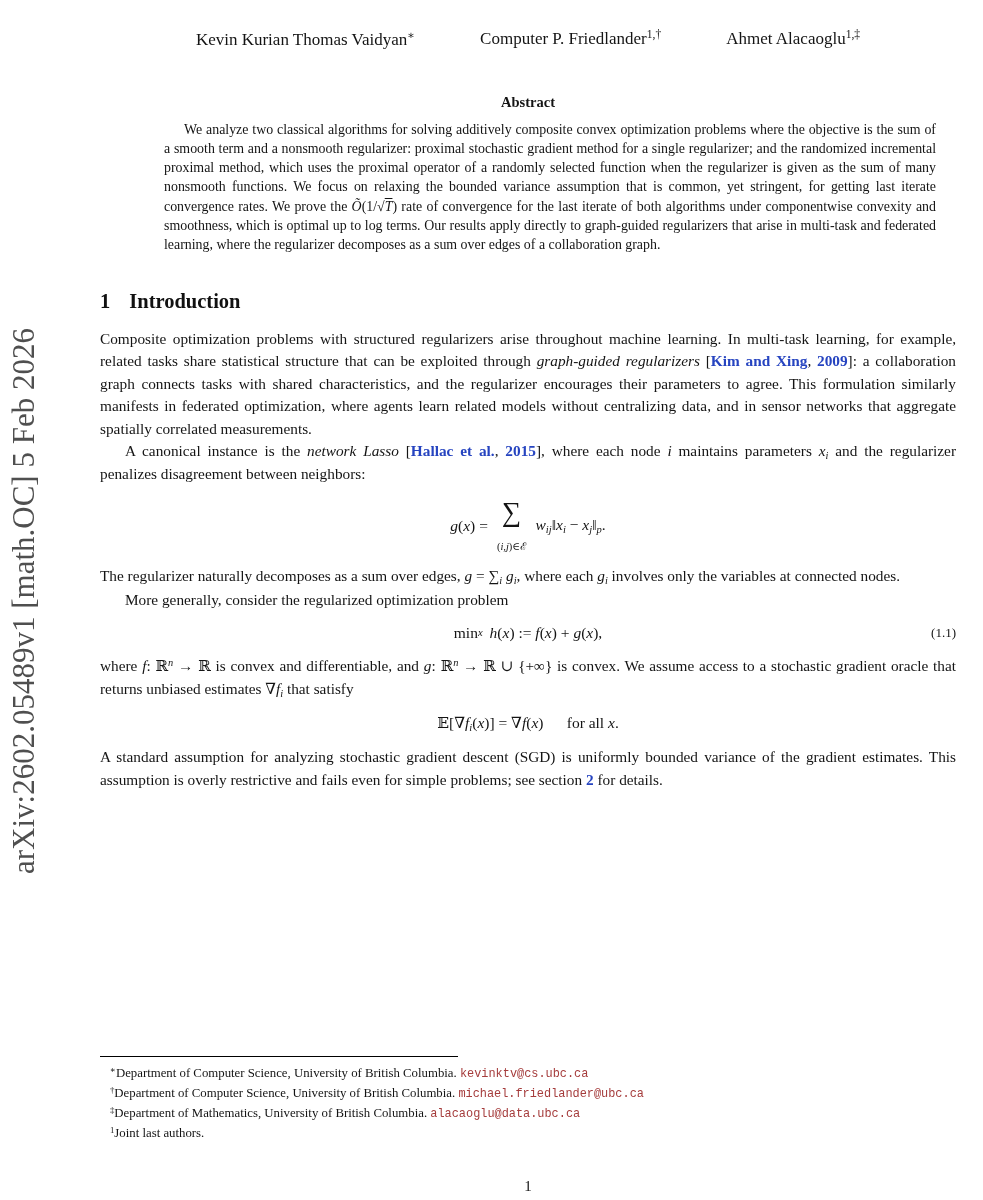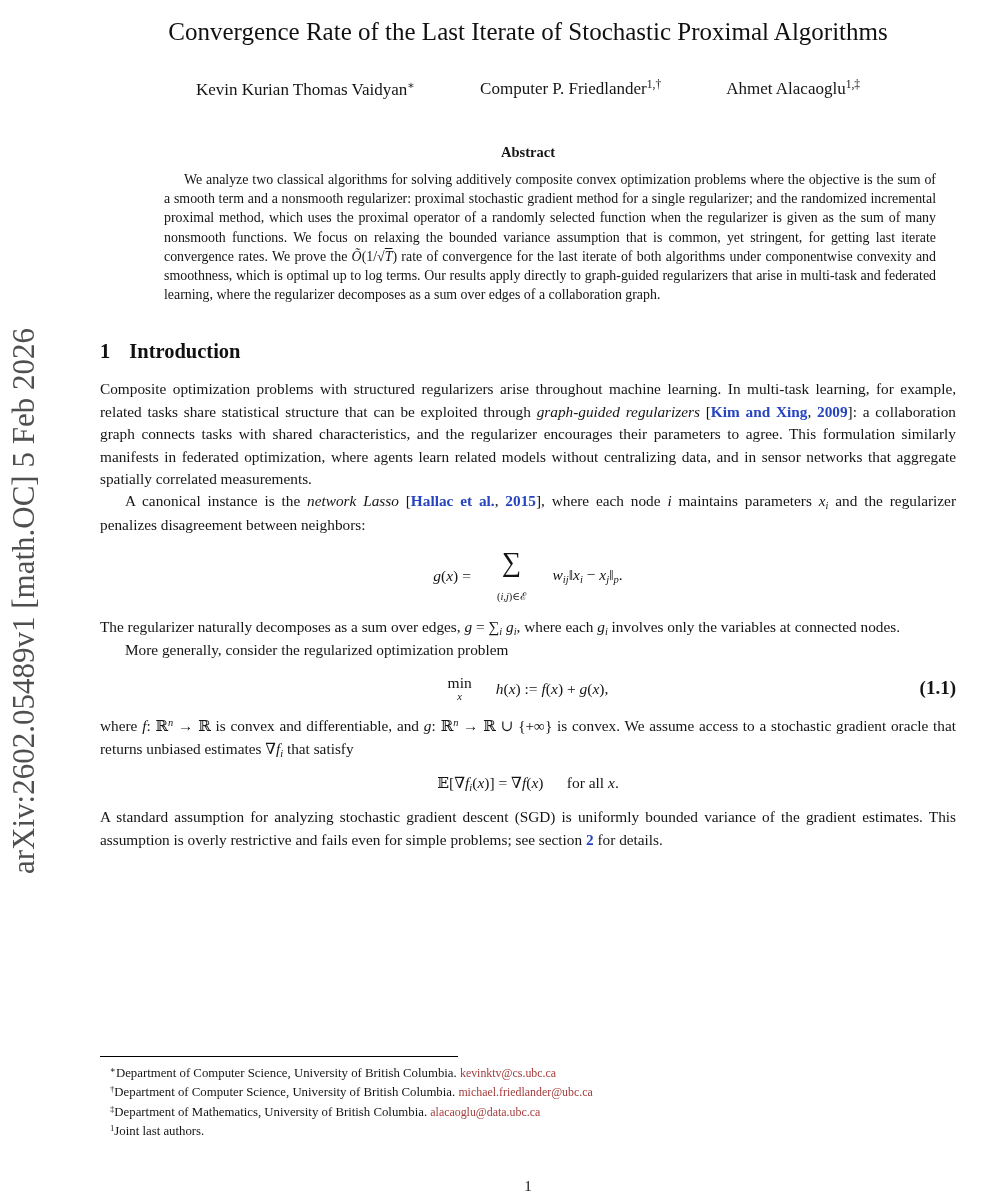--- a/index.html
+++ b/index.html
@@ -35,56 +35,55 @@
     margin:36px 0 15px;color:#111;
   }
   .body-par{
     font-size:15.3px;line-height:1.465;text-align:justify;margin:0;
   }
   .body-par.indent{text-indent:25px;}
   .equation{
     text-align:center;margin:13px 0;font-size:15.5px;
   }
   .equation.tagged{position:relative;}
-  .eq-inline{display:inline-flex;align-items:center;gap:24px;}
+  .eq-inline{display:inline-flex;align-items:center;gap:7px;}
   .sum-stack{display:inline-flex;flex-direction:column;align-items:center;line-height:1;margin:0 2px;}
   .sum-glyph{font-size:27px;line-height:1;}
   .sum-sub{font-size:10.5px;margin-top:16px;}
-  .min-stack{display:inline-flex;flex-direction:column;align-items:center;line-height:1;}
+  .min-stack{display:inline-flex;flex-direction:row;align-items:center;line-height:1;}
   .min-word{font-size:15.5px;}
   .min-sub{font-size:10.5px;margin-top:1px;}
-  .eq-tag{position:absolute;right:0;top:50%;transform:translateY(-50%);font-size:19px;font-weight:bold;}
+  .eq-tag{position:absolute;right:0;top:50%;transform:translateY(-50%);font-size:13px;}
   .footnotes{position:absolute;left:100px;top:1056px;width:856px;}
   .fn-rule{width:358px;border-top:1px solid #000;margin-bottom:7px;}
   .fn{margin:0;padding-left:10px;font-size:12.8px;line-height:1.48;}
   .page-number{position:absolute;left:100px;top:1178px;width:856px;text-align:center;font-size:15px;}
   .arxiv-stamp{
     position:absolute;left:8px;top:874px;white-space:nowrap;
     transform:rotate(-90deg);transform-origin:0 0;
     font-size:31px;line-height:1;color:var(--stamp);
     font-family:"Liberation Serif","DejaVu Serif",serif;
   }
   
   .it{font-style:italic;}
   .ol{text-decoration:overline;}
   .link{color:var(--link);font-weight:bold;}
-  .mono{font-family:Liberation Serif, serif;color:var(--url);font-size:0.93em;}
+  .mono{font-family:Liberation Mono, monospace;color:var(--url);font-size:0.93em;}
   .sub{font-size:0.68em;vertical-align:-0.3em;}
   .sup{font-size:0.68em;vertical-align:0.5em;}
 </style>
 </head>
 <body>
 
 <div>
 
   <div class="arxiv-stamp">arXiv:2602.05489v1  [math.OC]  5 Feb 2026</div>
 
   <div class="content">
 
-    <h1 class="title">Convergence Rate of the Last Iterate of Stochastic Proximal Algorithms</h1>
 
     <div class="authors">
       <span class="author"><span>Kevin Kurian Thomas Vaidyan</span><span class="sup">∗</span></span>
       <span class="author"><span>Computer P. Friedlander</span><span class="sup">1,†</span></span>
       <span class="author"><span>Ahmet Alacaoglu</span><span class="sup">1,‡</span></span>
     </div>
 
     <div>
       <div class="abstract-heading">Abstract</div>
       <p class="abstract-body"><span>We analyze two classical algorithms for solving additively composite convex optimization problems where the objective is the sum of a smooth term and a nonsmooth regularizer: proximal stochastic gradient method for a single regularizer; and the randomized incremental proximal method, which uses the proximal operator of a randomly selected function when the regularizer is given as the sum of many nonsmooth functions. We focus on relaxing the bounded variance assumption that is common, yet stringent, for getting last iterate convergence rates. We prove the </span><span class="it">Õ</span><span>(1/</span><span>√</span><span class="it ol">T</span><span>) rate of convergence for the last iterate of both algorithms under componentwise convexity and smoothness, which is optimal up to log terms. Our results apply directly to graph-guided regularizers that arise in multi-task and federated learning, where the regularizer decomposes as a sum over edges of a collaboration graph.</span></p>

